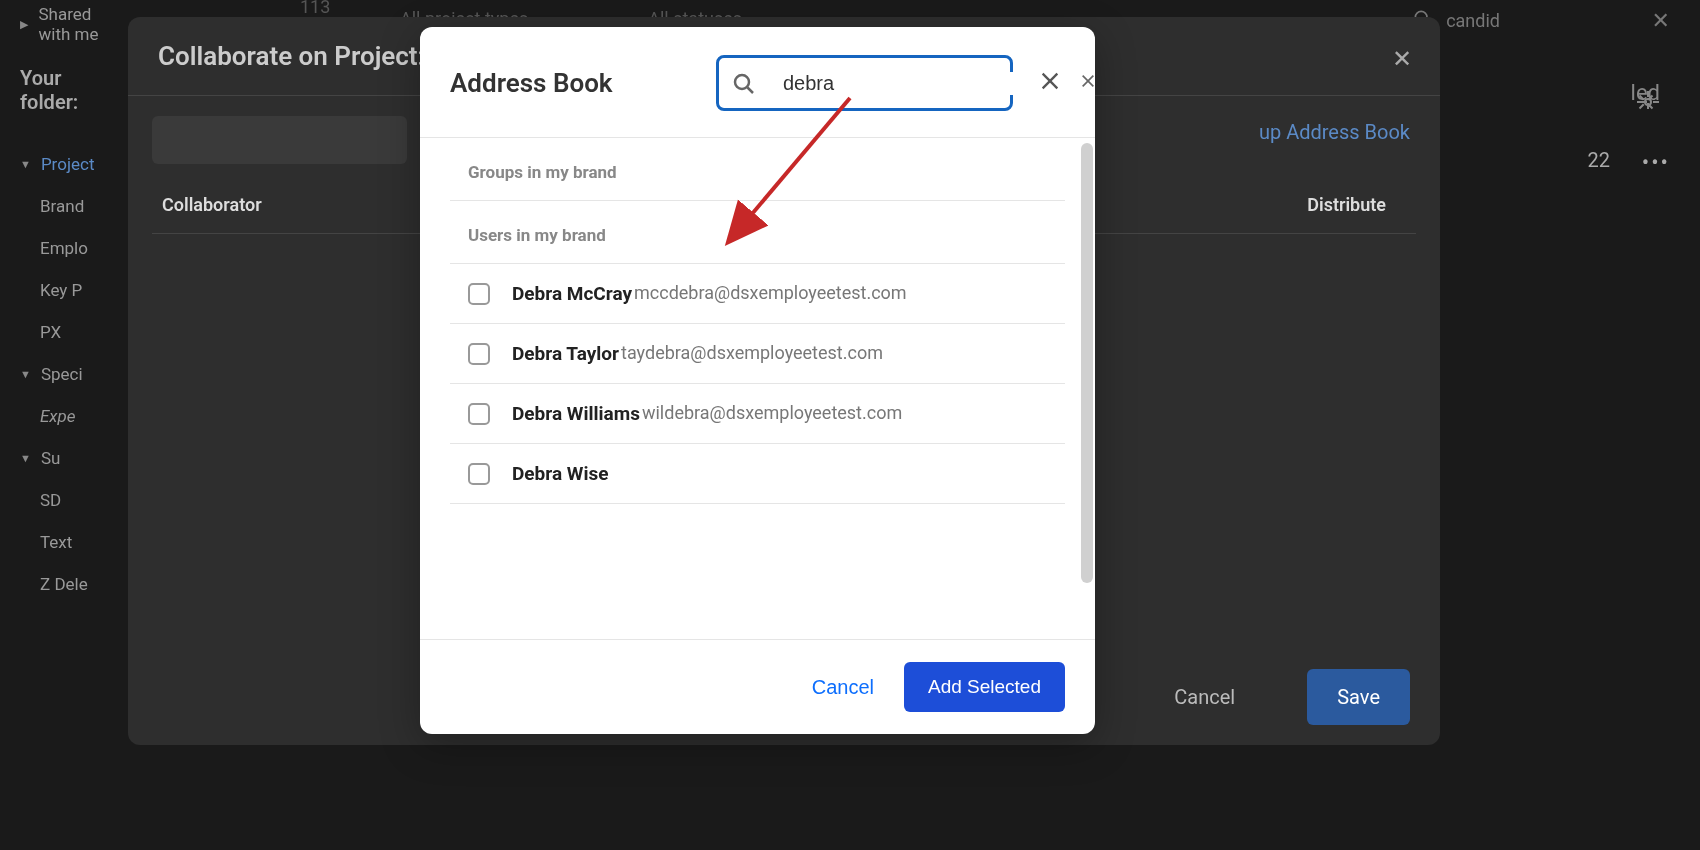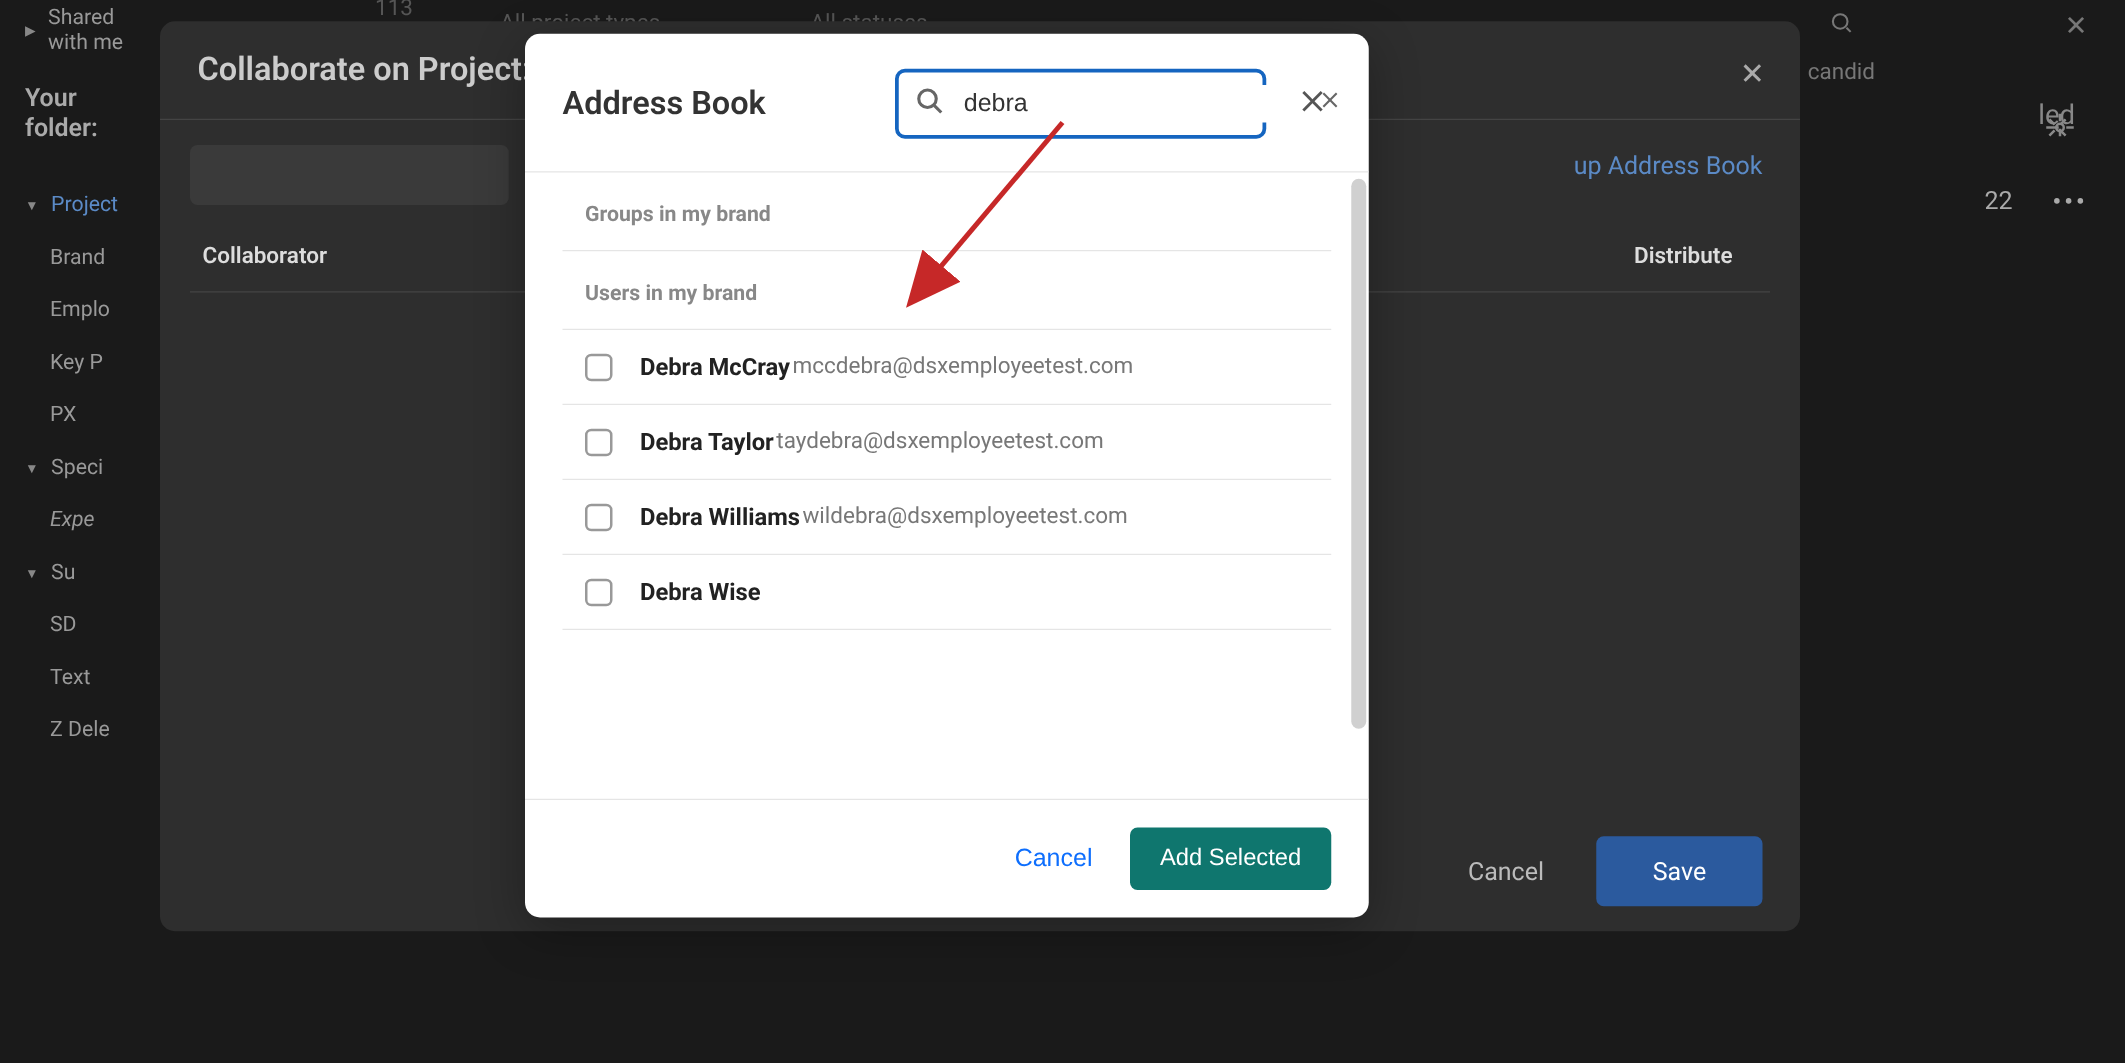--- a/index.html
+++ b/index.html
@@ -72,46 +72,46 @@
       border-radius: 6px;
       margin-bottom: 20px;
     }
     .collab-table-head { display: flex; gap: 200px; color: #ddd; font-size: 18px; font-weight: 600; border-bottom: 1px solid #444; padding: 10px 10px 18px; }
     .collab-link { position: absolute; right: 30px; top: 24px; color: #5b8ac6; font-size: 20px; }
     .collab-footer {
       position: absolute; bottom: 20px; right: 30px;
       display: flex; gap: 20px; align-items: center;
     }
     .collab-cancel { color: #bbb; font-size: 20px; padding: 14px 22px; }
-    .collab-save { background: #2b5a9e; color: #fff; padding: 16px 45px; border-radius: 6px; font-size: 20px; }
+    .collab-save { background: #2b5a9e; color: #fff; padding: 16px 30px; border-radius: 6px; font-size: 20px; margin-left: 30px; }
     
     
     .addr-modal {
       position: absolute;
       top: 27px; left: 420px;
       width: 675px; height: 707px;
       background: #fff;
       border-radius: 12px;
       box-shadow: 0 10px 40px rgba(0,0,0,0.3);
       display: flex; flex-direction: column;
       overflow: hidden;
     }
     .addr-header {
       display: flex; align-items: center; justify-content: space-between;
       padding: 28px 30px 26px;
       border-bottom: 1px solid #e5e5e5;
     }
     .addr-title { font-size: 26px; font-weight: 600; color: #333; }
     .addr-search {
-      display: flex; 
+      display: flex; align-items: center;
       width: 297px; height: 56px;
       border: 3px solid #1565c0;
       border-radius: 8px;
       padding: 10px 12px;
-      gap: 16px;
+      gap: 28px;
     }
     .addr-search input {
       border: none; outline: none;
       font-size: 20px; flex: 1;
       color: #333;
     }
     .addr-search-icon svg { display: block; }
     .addr-clear { cursor: pointer; padding: 4px; }
     .addr-close { cursor: pointer; padding: 4px; }
     
@@ -146,21 +146,21 @@
     .user-name { font-size: 19px; font-weight: 700; color: #222; }
     .user-email { font-size: 18px; color: #777; }
     
     .addr-footer {
       display: flex; justify-content: flex-end; align-items: center;
       gap: 30px; padding: 22px 30px;
       border-top: 1px solid #e5e5e5;
     }
     .btn-cancel { color: #0d6efd; font-size: 20px; font-weight: 500; cursor: pointer; background: none; border: none; }
     .btn-add {
-      background: #0f766e; color: #fff;
+      background: #1d4ed8; color: #fff;
       padding: 14px 24px; border-radius: 6px;
       font-size: 19px; font-weight: 500; cursor: pointer;
       border: none;
     }
     
     
     .arrow {
       position: absolute;
       top: 90px; left: 700px;
       pointer-events: none;
@@ -212,21 +212,21 @@
       </div>
     <div class="bg-sidebar-row" style="padding-left:20px;">
         <span>Z Dele</span>
       </div>
   </div>
   <div style="position:absolute; left:300px; top:-4px; color:#555; font-size:18px;">113</div>
   <div class="bg-filters">
     <span>All project types</span>
     <span>All statuses</span>
   </div>
-  <div style="position:absolute; right:200px; top:8px; color:#777; font-size:18px; display:flex; gap:14px; align-items:center;flex-direction:column;">
+  <div style="position:absolute; right:200px; top:8px; color:#777; font-size:18px; display:flex; gap:14px; align-items:center;">
     <span>
       <svg width="20" height="20" viewBox="0 0 24 24" fill="none" stroke="#777" stroke-width="2">
           <circle cx="11" cy="11" r="7"></circle>
           <line x1="21" y1="21" x2="17" y2="17"></line>
         </svg>
     </span>
     <span>candid</span>
   </div>
   <span style="position:absolute; right:30px; top:8px; color:#777; font-size:22px;">✕</span>
   <div class="bg-right">led</div>

